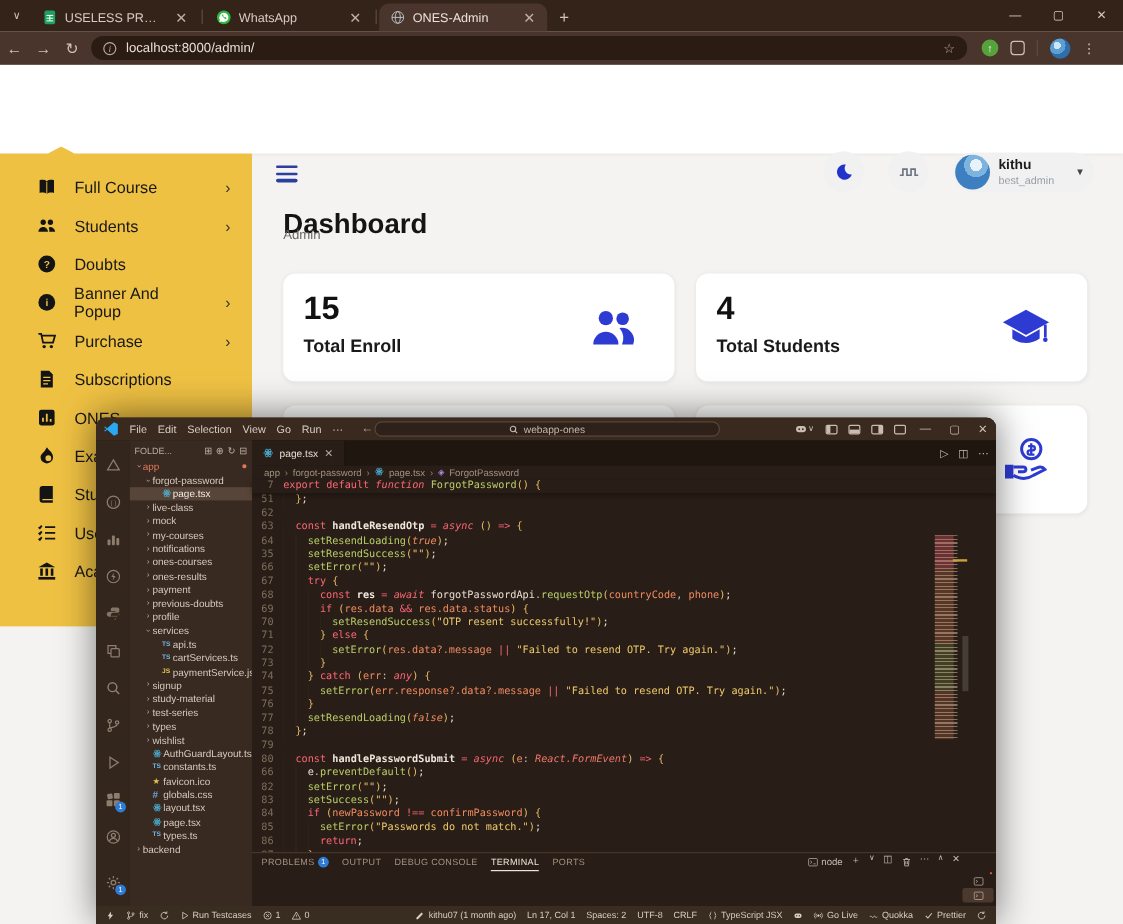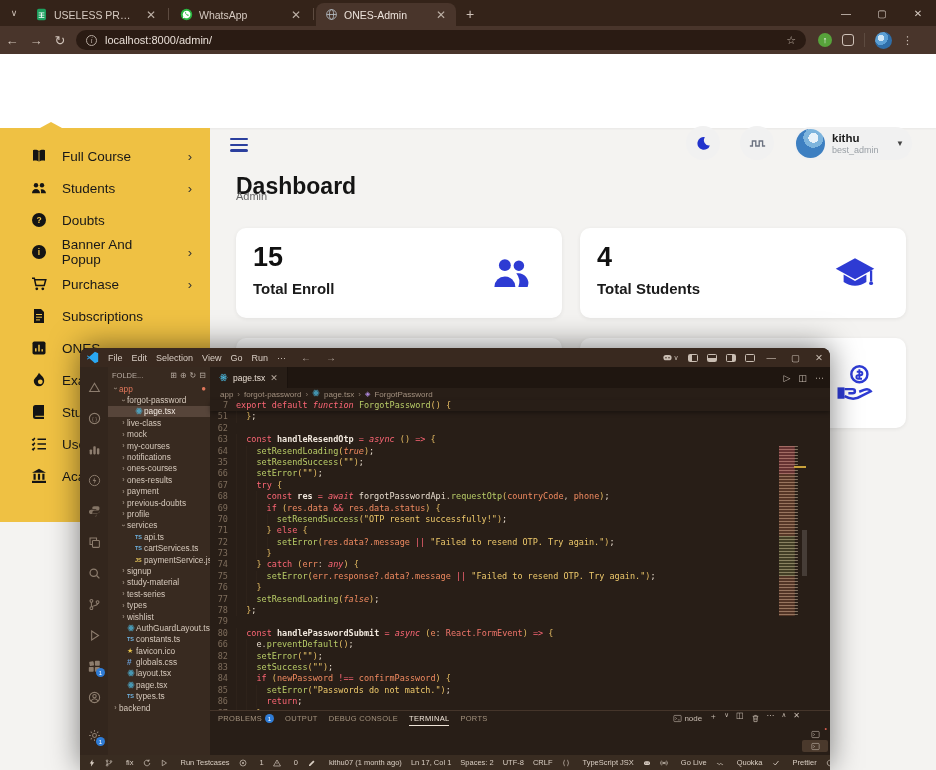--- a/index.html
+++ b/index.html
@@ -115,21 +115,21 @@
   .vbread .ric svg { width:8px; height:8px; }
 
   .codearea { position:absolute; left:0; top:33px; width:620px; height:310px; font-family:"DejaVu Sans Mono",monospace; font-size:8.5px; line-height:11.4px; }
   .cl { display:flex; height:11.4px; white-space:pre; }
   .cl .ln { width:26px; flex:0 0 26px; text-align:right; padding-right:8px; color:#7e6d5c; }
   .cl .ind { display:inline-block; height:100%; background:repeating-linear-gradient(to right, #44332634 0 1px, transparent 1px 10.2px); background-repeat:repeat-x; }
   .sticky { position:absolute; left:0; top:0; width:620px; background:#281e17; box-shadow:0 2px 4px rgba(0,0,0,.35); z-index:3; }
   .clines { position:absolute; left:0; top:11.4px; }
   .k{color:#fc6675;} .ki{color:#fc6675;font-style:italic;} .fn{color:#b9cd68;} .v{color:#f0e7dc;font-weight:bold;}
   .w{color:#e8ddcf;} .s{color:#eec96b;} .b{color:#e6bd63;} .o{color:#f08a60;} .oi{color:#f08a60;font-style:italic;}
-  .p{color:#cbbdae;} .t{color:#f2766b;}
+  .p{color:#cbbdae;} .t{color:#f2766b;font-style:italic;}
   .minimap { position:absolute; right:30px; top:46px; width:21px; height:170px; opacity:.85;
     background:
       linear-gradient(to bottom, rgba(252,102,117,.35) 0 28px, rgba(240,138,96,.28) 28px 90px, rgba(185,205,104,.22) 90px 130px, rgba(240,138,96,.25) 130px 170px),
       repeating-linear-gradient(to bottom, rgba(235,215,185,.55) 0 1px, transparent 1px 3px);
     background-size:75% 100%, 90% 100%; background-repeat:no-repeat; }
   .mslider { position:absolute; right:23px; top:130px; width:5px; height:46px; background:rgba(255,255,255,.14); }
   .mtick { position:absolute; right:24px; top:66px; width:12px; height:2px; background:#c9a13b; }
 
   .panel { position:absolute; left:130px; top:362px; width:620px; height:45px; background:#281e17; border-top:1px solid #45352a; }
   .ptabs { display:flex; align-items:center; height:15px; padding-left:8px; gap:11px; color:#a4937f; font-size:7.5px; letter-spacing:.3px; }
@@ -141,21 +141,21 @@
   .term { position:absolute; left:8px; top:18px; font-family:"DejaVu Sans Mono",monospace; font-size:8.5px; line-height:10.5px; color:#e4d8ca; }
   .g { color:#97b356; }
   .cursor { display:inline-block; width:4.5px; height:8.5px; border:1px solid #d8cdc2; vertical-align:-1px; }
   .sessions { position:absolute; right:2px; top:17px; width:26px; }
   .sess { height:12px; display:flex; align-items:center; justify-content:center; color:#c9bdb2; }
   .sess svg { width:9px; height:9px; }
   .sess.on { background:#4a392c; border-radius:2px; }
   .sessdot { position:absolute; right:1px; top:-3px; color:#d65d4e; font-size:7px; }
 
   .statusbar { position:absolute; left:0; top:407px; width:750px; height:15px; background:#392c21; display:flex; align-items:center; padding:0 8px; color:#d9cec3; font-size:7.5px; gap:10px; }
-  .stitem { display:flex; align-items:flex-end; gap:13px; white-space:nowrap; }
+  .stitem { display:flex; align-items:flex-end; gap:3px; white-space:nowrap; }
   .stitem svg { width:8px; height:8px; }
   .st-right { margin-left:auto; display:flex; gap:9px; }
 </style>
 </head>
 <body>
 
 <div class="screen">
 
   <div class="tabstrip">
     <div class="tab-search">∨</div>
@@ -412,20 +412,27 @@
           <span class="vmenu">File</span>
           <span class="vmenu">Edit</span>
           <span class="vmenu">Selection</span>
           <span class="vmenu">View</span>
           <span class="vmenu">Go</span>
           <span class="vmenu">Run</span>
           <span class="vmenu">···</span>
         </span>
       <span class="vnav">←</span>
       <span class="vnav">→</span>
+      <div class="vsearch">
+        <svg viewBox="0 0 16 16" fill="none" stroke="currentColor" stroke-width="1.8">
+            <circle cx="7" cy="7" r="4.5"></circle>
+            <path d="M10.5 10.5 14 14"></path>
+          </svg>
+        <span>webapp-ones</span>
+      </div>
       <div class="vt-right">
         <span class="ic">
             <svg width="11" height="11" viewBox="0 0 16 16" fill="#c9bdb2">
               <rect x="2" y="4.5" width="12" height="7.5" rx="3.7"></rect>
               <circle cx="5.8" cy="8.2" r="1.1" fill="#39291f"></circle>
               <circle cx="10.2" cy="8.2" r="1.1" fill="#39291f"></circle>
             </svg>
             <span style="font-size:7px;">∨</span>
           </span>
         <span class="lay l"></span>

